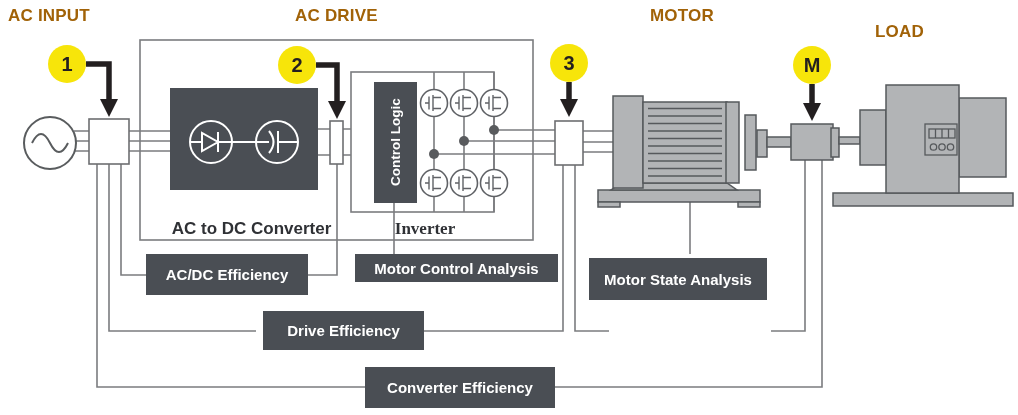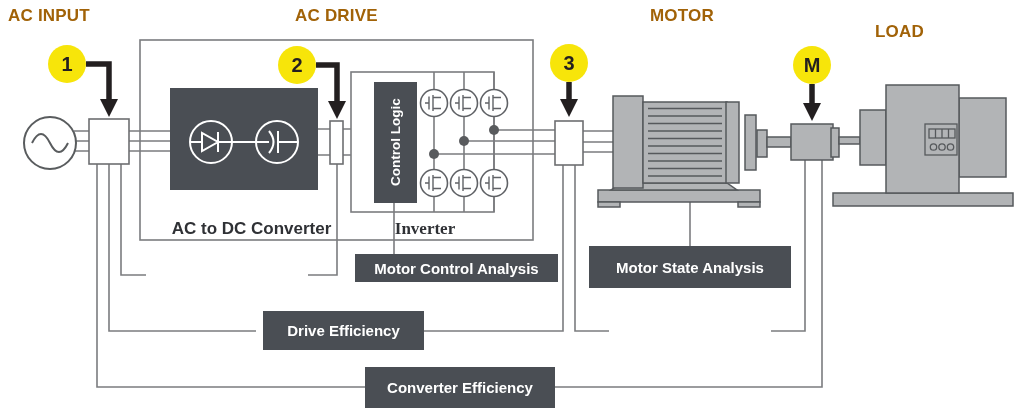--- a/index.html
+++ b/index.html
@@ -27,21 +27,21 @@
     text-align:center;white-space:nowrap;
   }
   .control-logic{
     position:absolute;left:374px;top:82px;width:43px;height:121px;
     background:#4a4e54;color:#ffffff;font-size:13.5px;font-weight:bold;
     display:flex;align-items:center;justify-content:center;
     writing-mode:vertical-rl;transform:rotate(180deg);white-space:nowrap;
   }
   .acdc-eff{left:146px;top:254px;width:162px;height:41px;}
   .mca{left:355px;top:254px;width:203px;height:28px;}
-  .msa{left:589px;top:246px;width:202px;height:42px;}
+  .msa{left:589px;top:258px;width:178px;height:42px;}
   .drive-eff{left:263px;top:311px;width:161px;height:39px;}
   .motor-eff{left:609px;top:311px;width:162px;height:41px;}
   .powertrain-eff{left:365px;top:367px;width:190px;height:41px;}
 </style>
 </head>
 <body>
 
 <div id="stage">
 
   <svg id="linework" width="1018" height="415" viewBox="0 0 1018 415" xmlns="http://www.w3.org/2000/svg">
@@ -202,18 +202,19 @@
     <span>3</span>
     </div>
   <div class="badge" style="left:793px;top:46px;">
     <span>M</span>
     </div>
 
   <div class="control-logic">Control Logic</div>
   <div class="blocklabel" style="left:164px;top:219px;width:175px;">AC to DC Converter</div>
   <div class="blocklabel" style="left:376px;top:219px;width:98px;font-family:Liberation Serif, serif;">Inverter</div>
 
+  <div class="darkbox acdc-eff">AC/DC Efficiency</div>
   <div class="darkbox mca">Motor Control Analysis</div>
   <div class="darkbox msa">Motor State Analysis</div>
   <div class="darkbox drive-eff">Drive Efficiency</div>
   <div class="darkbox powertrain-eff">Converter Efficiency</div>
 
 </div>
 
 </body></html>

